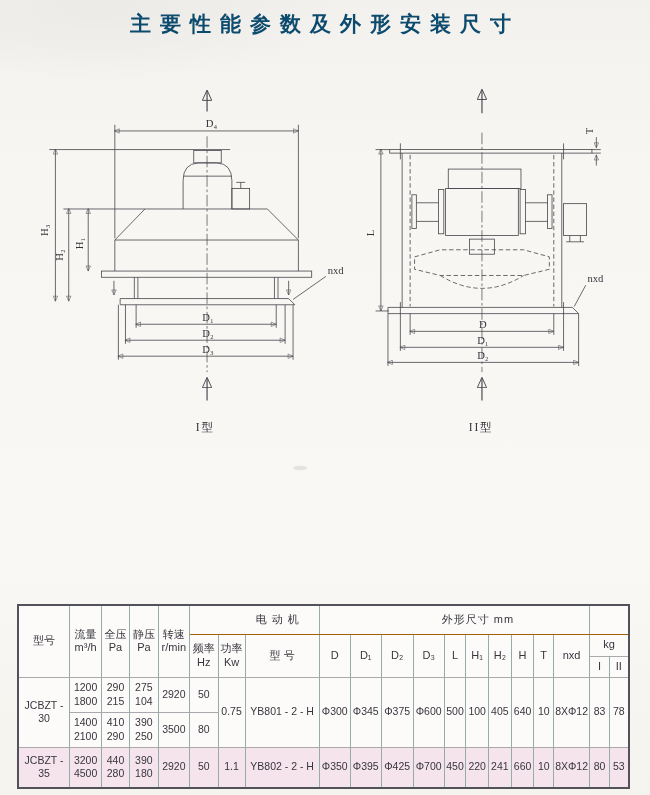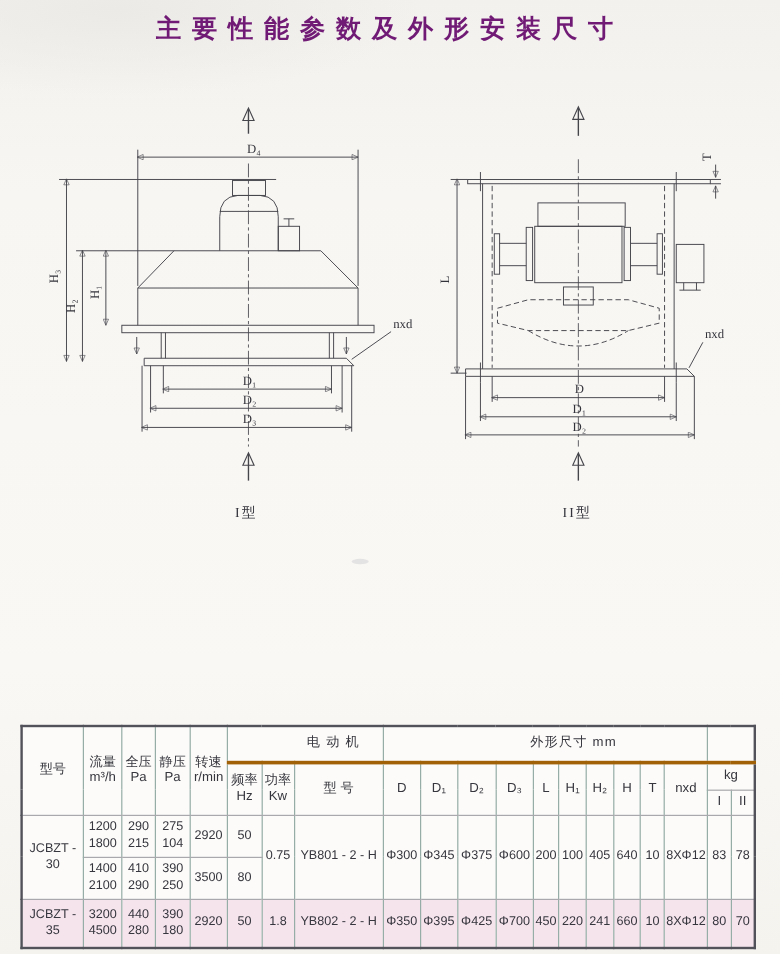--- a/index.html
+++ b/index.html
@@ -5,21 +5,21 @@
   html,body{margin:0;padding:0;}
   body{
     width:650px;height:795px;position:relative;overflow:hidden;
     font-family:"Liberation Sans",sans-serif;
     background:
       radial-gradient(ellipse 420px 120px at 15% 1%, #eceae6 0%, rgba(246,244,240,0) 60%),
       linear-gradient(180deg,#f3f1ed 0%,#f8f6f2 20%,#faf8f5 70%,#f5f3ee 100%);
   }
   .page-title{
     position:absolute;top:10px;left:0;width:650px;text-align:center;
-    font-size:21px;font-weight:bold;letter-spacing:9px;color:#701a75;
+    font-size:21px;font-weight:bold;letter-spacing:9px;color:#0c4a6e;
     font-family:"Liberation Sans",sans-serif;
   }
   svg.draw{position:absolute;top:60px;left:0;}
   svg.draw line, svg.draw path, svg.draw rect{
     stroke:#45454c;stroke-width:0.9;fill:none;stroke-linecap:butt;
   }
   svg.draw .cl{stroke-dasharray:13,3,3,3;stroke-width:0.8;}
   svg.draw .dash{stroke-dasharray:5,3;}
   svg.draw .flow{stroke-width:1.3;}
   svg.draw text{stroke:none;fill:#33333b;font-family:"Liberation Serif",serif;font-size:12px;}
@@ -34,21 +34,21 @@
     border-left:1px solid #95ada6;border-right:1px solid #95ada6;
     border-top:1px solid #a9a9ad;border-bottom:1px solid #a9a9ad;
     text-align:center;vertical-align:middle;
     white-space:pre-line;line-height:1.25;padding:0 1px;overflow:hidden;
   }
   table.spec tr.hr1 td{height:20px;}
   table.spec tr.hr2 td{height:21px;}
   table.spec tr.hr3 td{height:20px;}
   table.spec tr.ra td, table.spec tr.rb td{height:34px;}
   table.spec tr.rc td{height:39px;background:#f6e4ed;}
-  table.spec td.grp{border-bottom:3px solid #a16207;letter-spacing:1px;padding-left:48px;}
+  table.spec td.grp{border-bottom:1px solid #a16207;letter-spacing:1px;padding-left:48px;}
   table.spec tr.ra td{border-top:1.5px solid #7e7e86;}
   table.spec tr.rc td{border-top:1px solid #76a89d;}
   table.spec td.hd{font-size:11px;}
 </style>
 </head>
 <body>
 
 <div class="page-title">主要性能参数及外形安装尺寸</div>
 
 <svg class="draw" width="650" height="470" viewBox="0 60 650 530">
@@ -282,21 +282,21 @@
     <td>275
 104</td>
     <td>2920</td>
     <td>50</td>
     <td rowspan="2">0.75</td>
     <td rowspan="2">YB801 - 2 - H</td>
     <td rowspan="2">Φ300</td>
     <td rowspan="2">Φ345</td>
     <td rowspan="2">Φ375</td>
     <td rowspan="2">Φ600</td>
-    <td rowspan="2">200</td>
+    <td rowspan="2">500</td>
     <td rowspan="2">100</td>
     <td rowspan="2">405</td>
     <td rowspan="2">640</td>
     <td rowspan="2">10</td>
     <td rowspan="2">8XΦ12</td>
     <td rowspan="2">83</td>
     <td rowspan="2">78</td>
   </tr>
   <tr class="rb">
     <td>1400
@@ -312,30 +312,30 @@
     <td>JCBZT -
 35</td>
     <td>3200
 4500</td>
     <td>440
 280</td>
     <td>390
 180</td>
     <td>2920</td>
     <td>50</td>
-    <td>1.8</td>
+    <td>1.1</td>
     <td>YB802 - 2 - H</td>
     <td>Φ350</td>
     <td>Φ395</td>
     <td>Φ425</td>
     <td>Φ700</td>
     <td>450</td>
     <td>220</td>
     <td>241</td>
     <td>660</td>
     <td>10</td>
     <td>8XΦ12</td>
     <td>80</td>
-    <td>70</td>
+    <td>53</td>
   </tr>
   </tbody>
 </table>
 </div>
 
 </body></html>

